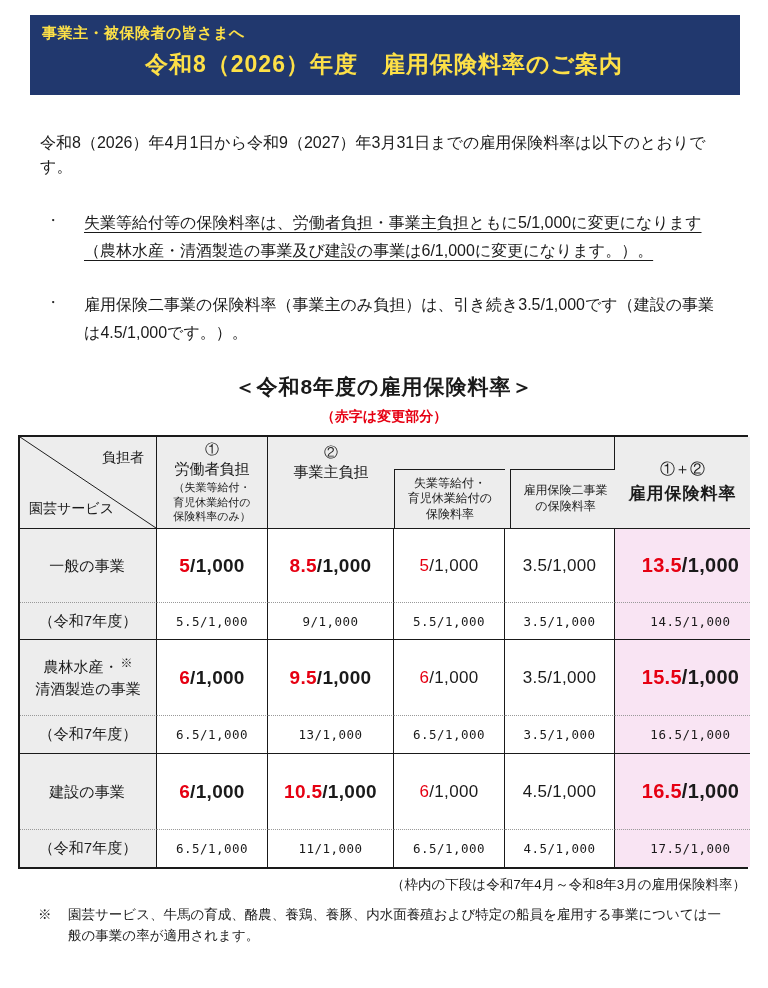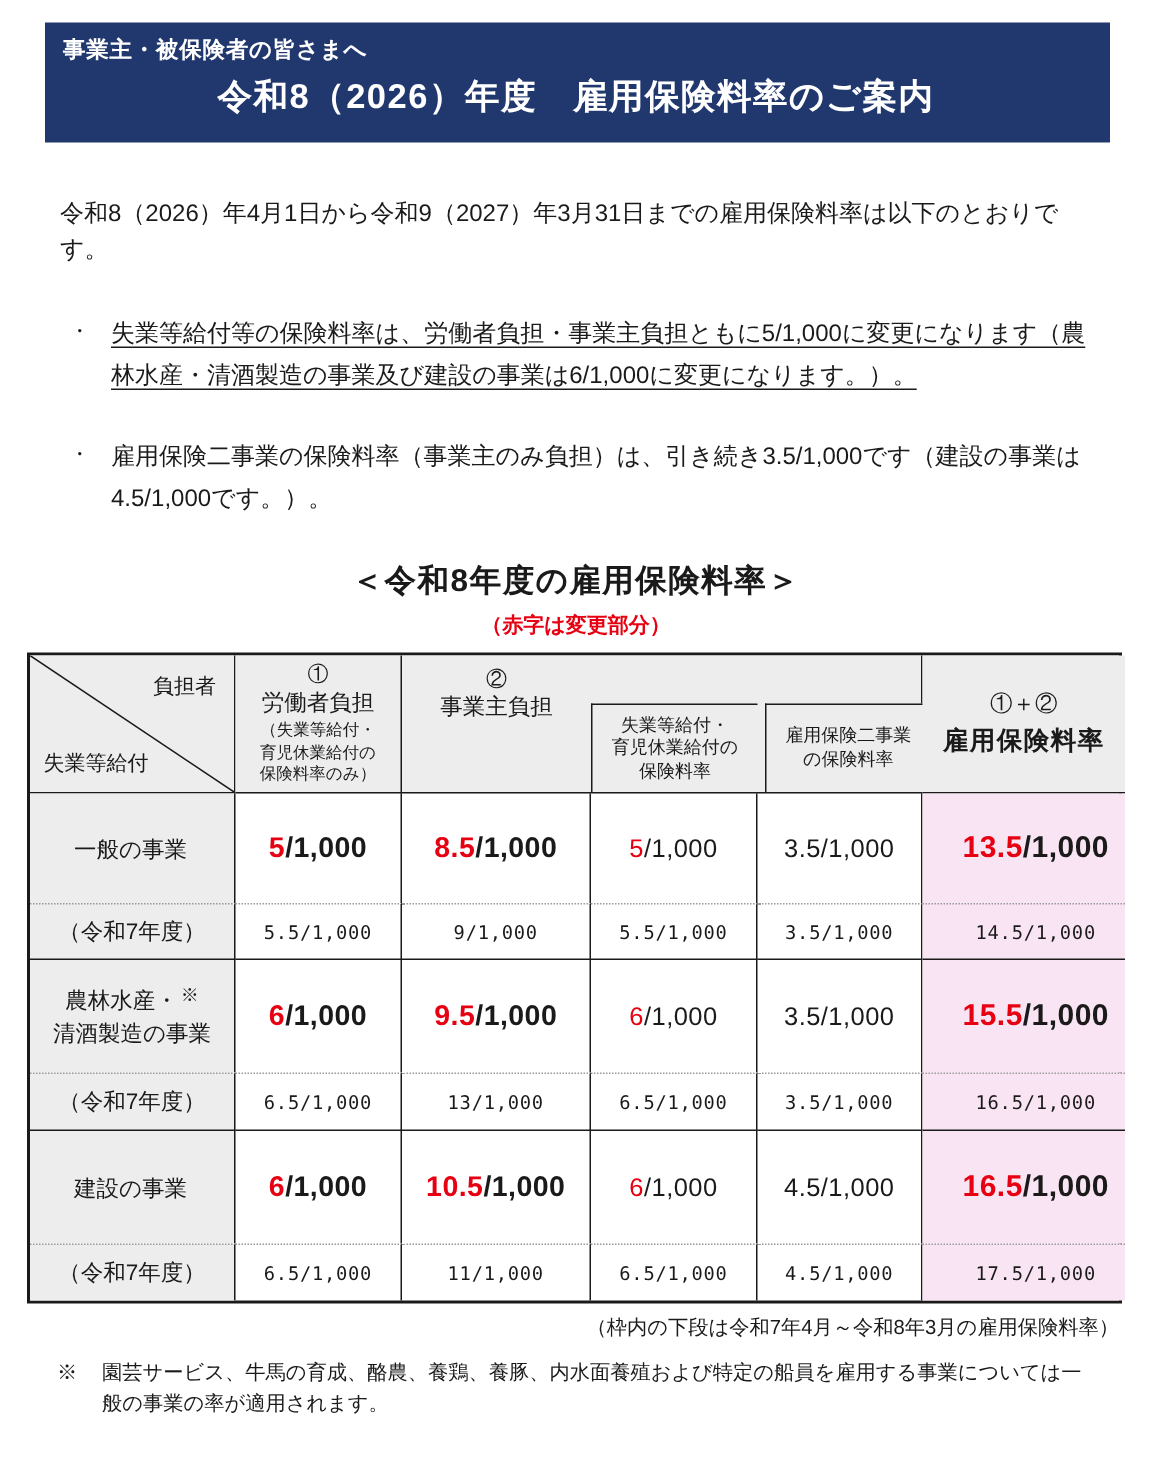--- a/index.html
+++ b/index.html
@@ -12,32 +12,32 @@
   *{box-sizing:border-box;}
   html,body{margin:0;padding:0;}
   body{
     width:768px;height:988px;background:#ffffff;overflow:hidden;
     font-family:"Liberation Sans", sans-serif;color:#1a1a1a;
   }
   
   .banner{
     margin:15px 28px 0 30px;
     background:var(--banner-bg,#21386e);
-    color:#ffffff;
+    color:#fde047;
     padding:9px 14px 15px 12px;
   }
   .banner-eyebrow{font-size:15px;font-weight:700;letter-spacing:.5px;}
   .banner-title{font-size:23px;font-weight:700;text-align:center;margin-top:6px;letter-spacing:1px;}
   
   .intro{margin:36px 46px 0 40px;font-size:16px;line-height:1.5;}
   
   .bullets{margin:30px 44px 0 46px;}
   .bullet{display:flex;margin-bottom:27px;}
   .bullet-marker{width:28px;font-size:14px;padding-top:3px;flex:none;}
-  .bullet-text{flex:1;font-size:16px;line-height:1.72;}
+  .bullet-text{flex:1;font-size:16px;line-height:1.72;margin-left:10px;}
   .bullet-text.u{text-decoration:underline;text-underline-offset:4px;text-decoration-thickness:1px;}
   
   .sec-title{text-align:center;font-size:21px;font-weight:600;margin-top:22px;letter-spacing:1px;}
   .sec-red-note{text-align:center;font-size:14px;font-weight:600;color:var(--accent-red,#e60012);margin-top:7px;}
   
   .tbl{
     margin:9px 0 0 18px;width:730px;
     display:grid;
     grid-template-columns:137px 111px 126px 111px 110px 135px;
     grid-template-rows:33px 59px 73px 38px 75px 39px 75px 38px;
@@ -107,21 +107,21 @@
 <div class="sec-title">＜令和8年度の雇用保険料率＞</div>
 <div class="sec-red-note">（赤字は変更部分）</div>
 
 <div class="tbl">
 
   <div class="c gray bR bB" style="grid-area:1/1/3/2">
     <svg class="diag-svg" viewBox="0 0 137 92" preserveAspectRatio="none">
         <line x1="0" y1="0" x2="137" y2="92" stroke="#1a1a1a" stroke-width="1"></line>
       </svg>
     <span class="corner-top">負担者</span>
-    <span class="corner-bottom">失業等給付</span>
+    <span class="corner-bottom">園芸サービス</span>
   </div>
 
   <div class="c gray bR bB" style="grid-area:1/2/3/3">
     <div class="hNo">①</div>
     <div class="hLbl">労働者負担</div>
     <div class="hNote">
       <div>（失業等給付・</div>
       <div>育児休業給付の</div>
       <div>保険料率のみ）</div>
     </div>

